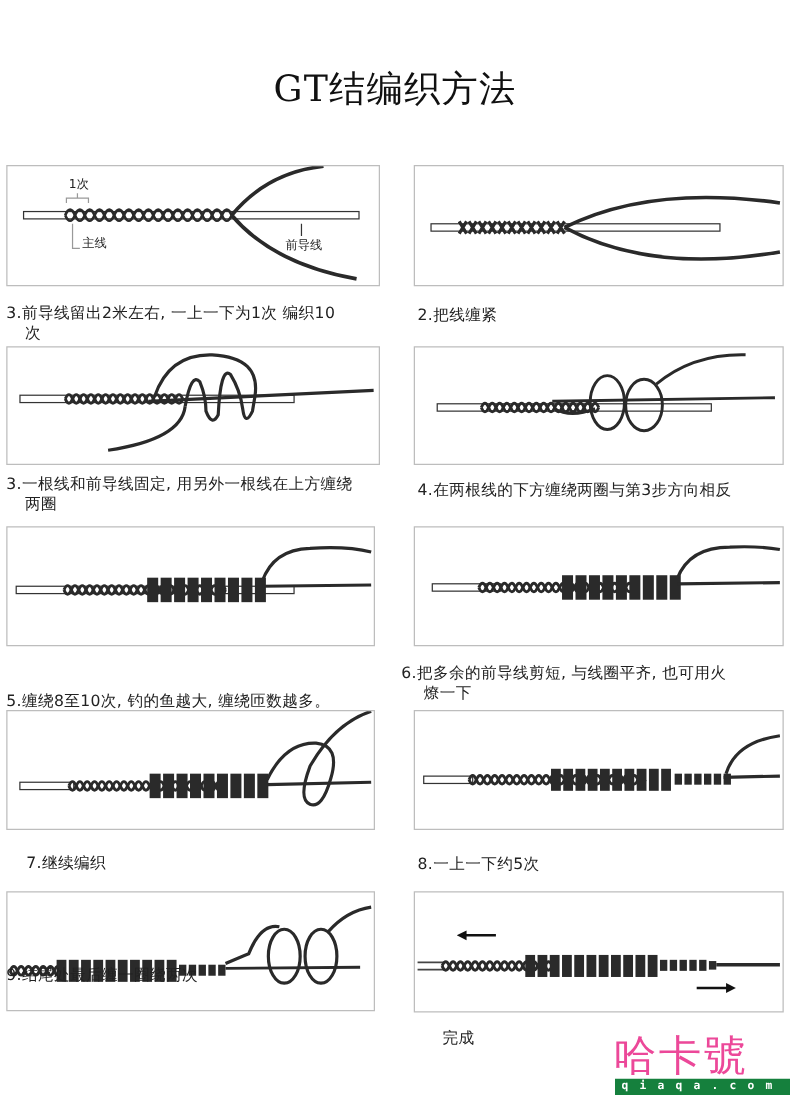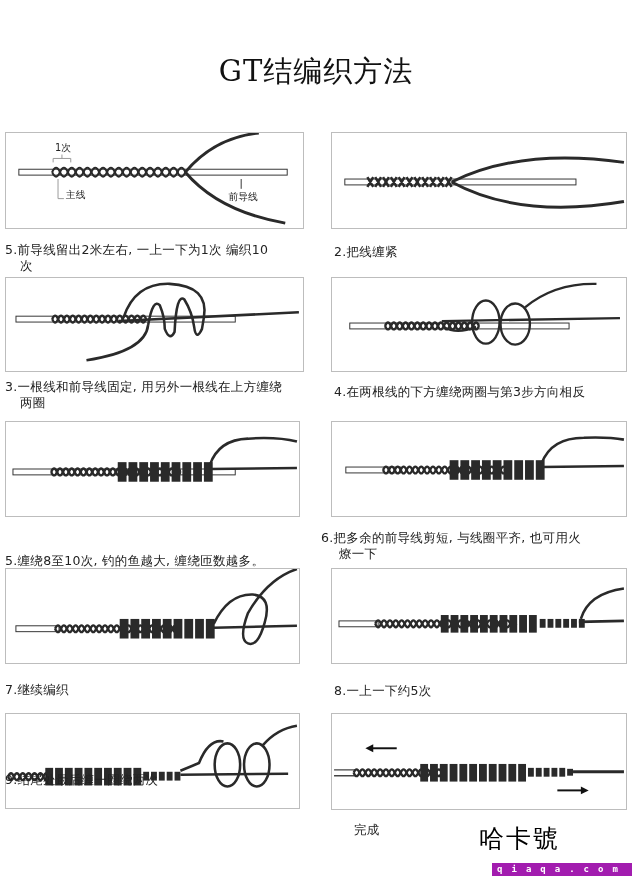--- a/index.html
+++ b/index.html
@@ -5,23 +5,23 @@
   html, body { margin: 0; padding: 0; background: #ffffff; }
   body { width: 632px; height: 876px; position: relative; overflow: hidden;
          font-family: "DejaVu Sans", "Liberation Sans", sans-serif; color: #1a1a1a; }
   .title { position: absolute; left: 0; top: 52px; width: 632px; text-align: center;
            font-family: "DejaVu Serif", "Liberation Serif", serif; font-weight: normal;
            font-size: 29px; letter-spacing: 1px; color: #111; }
   .panel { position: absolute; border: 1px solid #bdbdbd; background: #fff; box-sizing: border-box; }
   .panel svg { position: absolute; left: 0; top: 0; width: 100%; height: 100%; }
   .caption { position: absolute; font-size: 12.5px; line-height: 16px; color: #222; letter-spacing: 0.3px; }
   .watermark { position: absolute; left: 478px; top: 826px; width: 154px; height: 50px; }
-  .wm-text { position: absolute; left: 1px; top: -4px; font-size: 25px; color: #000000;
+  .wm-text { position: absolute; left: 13px; top: -4px; font-size: 34px; color: #ec4899;
              font-family: "DejaVu Sans", sans-serif; letter-spacing: 2px; font-weight: normal; }
-  .wm-bar { position: absolute; left: 14px; top: 37px; width: 140px; height: 13px; background: #a21caf;
+  .wm-bar { position: absolute; left: 14px; top: 37px; width: 140px; height: 13px; background: #15803d;
             color: #fff; font-size: 9px; line-height: 13px; text-align: center; letter-spacing: 9px;
             font-family: "DejaVu Sans Mono", monospace; font-weight: bold; }
 </style>
 </head>
 <body>
 
 <div class="title">GT结编织方法</div>
 
 <div class="panel" style="left:5px;top:132px;width:299px;height:97px;">
   <svg viewBox="0 0 299 97">
@@ -34,21 +34,21 @@
     <path d="M181 40 Q 215 80 283 92" fill="none" stroke="#2a2a2a" stroke-width="3"></path>
     <path d="M46 30 v-4 h18 v4 M55 26 v-4" fill="none" stroke="#999" stroke-width="1"></path>
     <path d="M51 47 v20 h6" fill="none" stroke="#999" stroke-width="1"></path>
     <path d="M238 47 v10" fill="none" stroke="#333" stroke-width="1"></path>
     <text x="48" y="18" font-size="10" fill="#222">1次</text>
     <text x="59" y="66" font-size="10" fill="#222">主线</text>
     <text x="225" y="68" font-size="10" fill="#222">前导线</text>
   </svg>
 </div>
 <div class="caption" style="left:5px;top:242px;width:305px;">
-  <div>5.前导线留出2米左右, 一上一下为1次 编织10</div>
+  <div>3.前导线留出2米左右, 一上一下为1次 编织10</div>
   <div style="padding-left:15px">次</div>
 </div>
 
 <div class="panel" style="left:331px;top:132px;width:296px;height:97px;">
   <svg viewBox="0 0 296 97">
     <rect x="11" y="47" width="236" height="6" fill="#fff" stroke="#333" stroke-width="1"></rect>
     <g fill="none" stroke="#2a2a2a" stroke-width="2.6">
       <path d="M34 45 l6 10 m0 -10 l-6 10 m8 -10 l6 10 m0 -10 l-6 10 m8 -10 l6 10 m0 -10 l-6 10 m8 -10 l6 10 m0 -10 l-6 10 m8 -10 l6 10 m0 -10 l-6 10 m8 -10 l6 10 m0 -10 l-6 10 m8 -10 l6 10 m0 -10 l-6 10 m8 -10 l6 10 m0 -10 l-6 10 m8 -10 l6 10 m0 -10 l-6 10 m8 -10 l6 10 m0 -10 l-6 10 m8 -10 l6 10 m0 -10 l-6 10"></path>
     </g>
     <path d="M120 50 Q 190 15 296 30" fill="none" stroke="#2a2a2a" stroke-width="3"></path>
@@ -163,21 +163,21 @@
         <rect x="158" y="51" width="9" height="20"></rect>
         <rect x="169" y="51" width="9" height="20"></rect>
         <rect x="180" y="51" width="9" height="20"></rect>
         <rect x="191" y="51" width="9" height="20"></rect>
         <rect x="202" y="51" width="9" height="20"></rect>
     </g>
     <path d="M210 60 L 295 58" fill="none" stroke="#2a2a2a" stroke-width="2.6"></path>
     <path d="M210 56 Q 225 25 250 26 Q 270 28 262 55 Q 255 80 245 76 Q 235 72 245 45 Q 265 10 295 0" fill="none" stroke="#2a2a2a" stroke-width="2.6"></path>
   </svg>
 </div>
-<div class="caption" style="left:5px;top:682px;width:300px;">
+<div class="caption" style="left:21px;top:682px;width:300px;">
   <div>7.继续编织</div>
 </div>
 
 <div class="panel" style="left:331px;top:568px;width:296px;height:96px;">
   <svg viewBox="0 0 296 96">
     <rect x="5" y="53" width="40" height="6" fill="#fff" stroke="#333" stroke-width="1"></rect>
     <g fill="none" stroke="#2a2a2a" stroke-width="2.4">
       <path d="M42 56 q3 -7 6 0 q3 7 6 0 q3 -7 6 0 q3 7 6 0 q3 -7 6 0 q3 7 6 0 q3 -7 6 0 q3 7 6 0 q3 -7 6 0 q3 7 6 0 q3 -7 6 0 q3 7 6 0 q3 -7 6 0 q3 7 6 0 q3 -7 6 0 q3 7 6 0 q3 -7 6 0 q3 7 6 0 q3 -7 6 0 q3 7 6 0 q3 -7 6 0 q3 7 6 0 q3 -7 6 0 q3 7 6 0"></path>
       <path d="M42 56 q3 7 6 0 q3 -7 6 0 q3 7 6 0 q3 -7 6 0 q3 7 6 0 q3 -7 6 0 q3 7 6 0 q3 -7 6 0 q3 7 6 0 q3 -7 6 0 q3 7 6 0 q3 -7 6 0 q3 7 6 0 q3 -7 6 0 q3 7 6 0 q3 -7 6 0 q3 7 6 0 q3 -7 6 0 q3 7 6 0 q3 -7 6 0 q3 7 6 0 q3 -7 6 0 q3 7 6 0"></path>
     </g>

